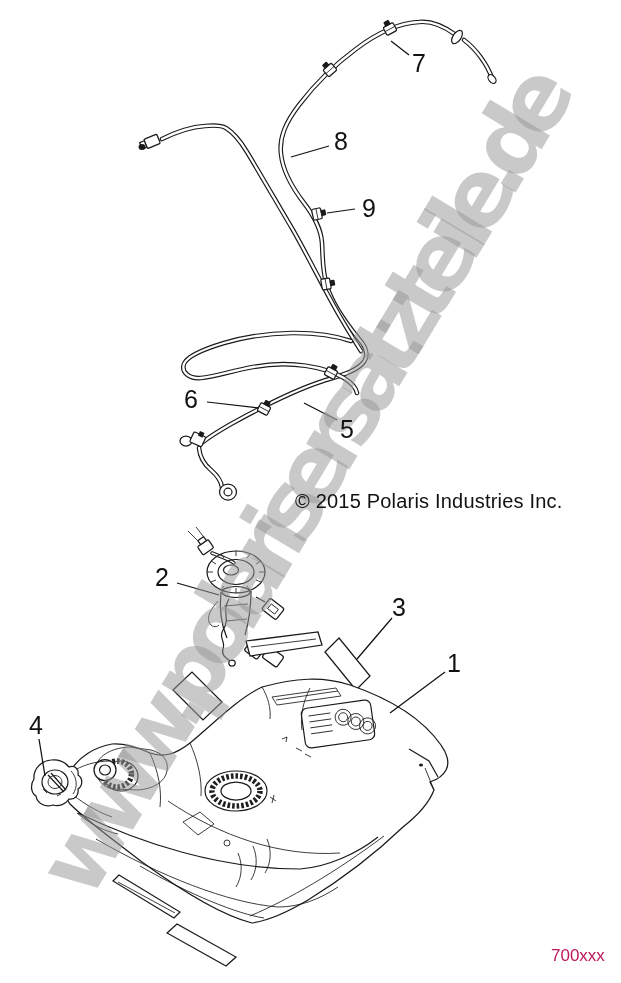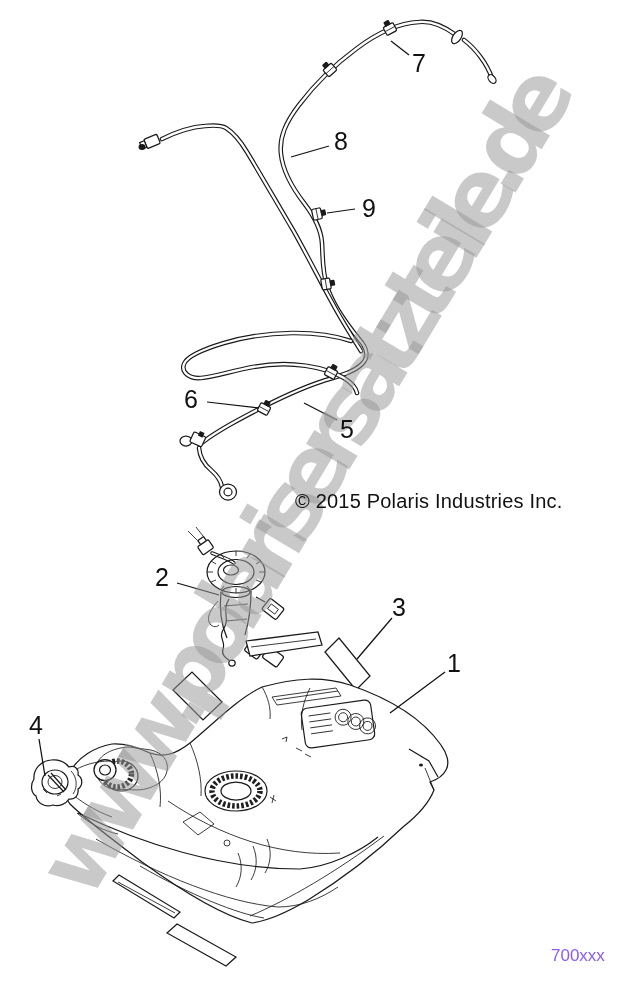--- a/index.html
+++ b/index.html
@@ -30,21 +30,21 @@
   .callout{
     position:absolute;z-index:5;transform:translate(-50%,-50%);
     font-size:25px;color:#111;font-family:"Liberation Sans",sans-serif;
   }
   #copyright{
     position:absolute;left:295px;top:490px;z-index:5;
     font-size:20px;color:#111;letter-spacing:0.2px;
   }
   #part-code{
     position:absolute;left:551px;top:946px;z-index:5;
-    font-size:17px;color:#8b5cf6;
+    font-size:17px;color:#be185d;
   }
 </style>
 </head>
 <body>
 
 <svg id="art-layer" width="621" height="983" viewBox="0 0 621 983">
 
   <g>
 
     <path class="t-o" d="M492,78 C487,64 476,49 464,40"></path>

